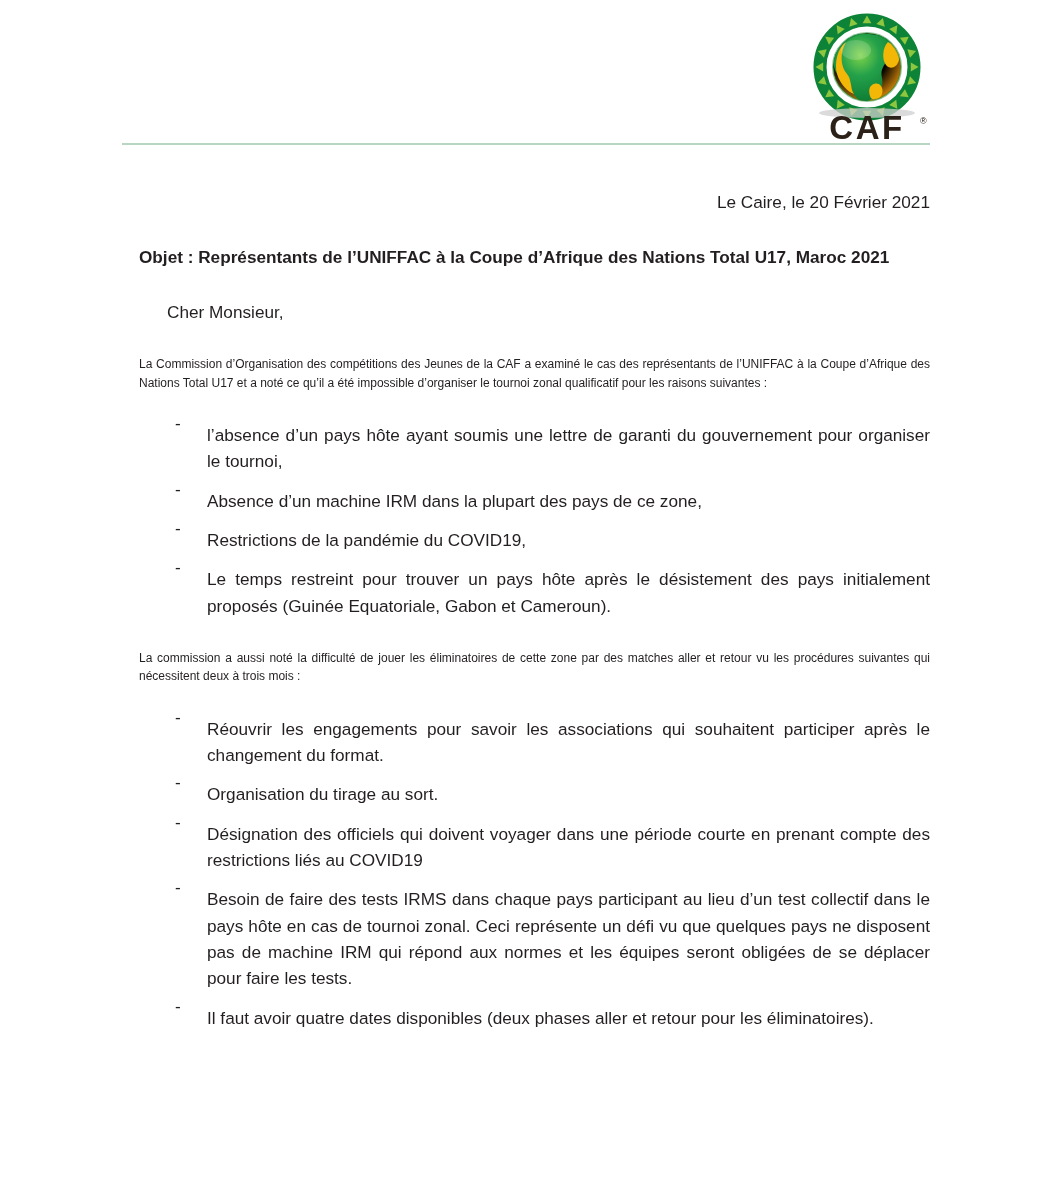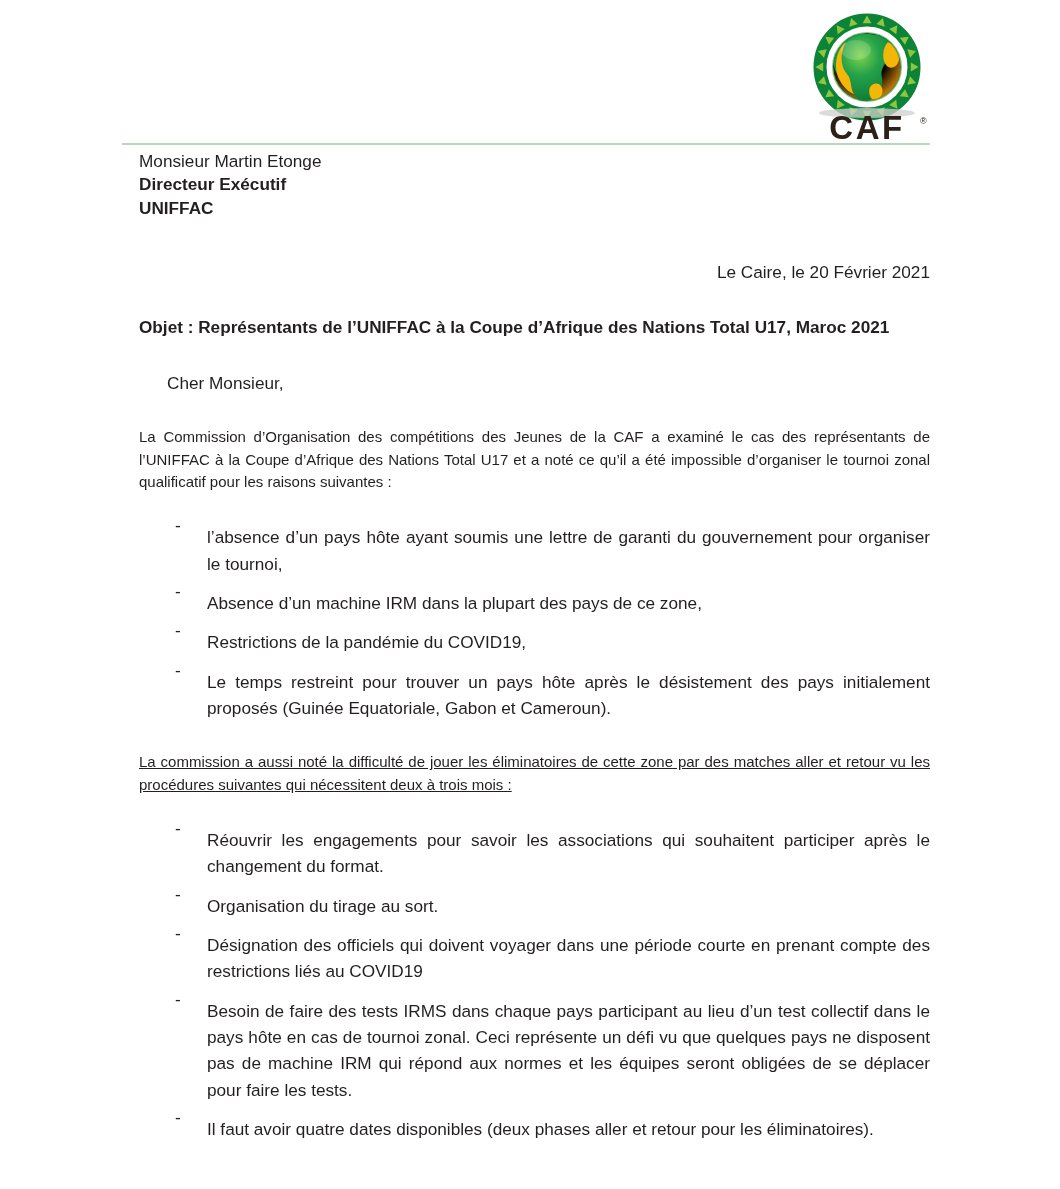--- a/index.html
+++ b/index.html
@@ -85,27 +85,27 @@
   
   .salutation {
     font-size: 17.2px;
     margin-top: 33px;
     white-space: pre;
     margin-left: 28px;
   }
 
   
   .para {
-    font-size: 15px;
+    font-size: 12px;
     line-height: 1.53;
     text-align: justify;
     text-justify: inter-word;
     margin-top: 32px;
   }
-  .para.tight-gap { margin-top: 30px; text-decoration: underline; }
+  .para.tight-gap { margin-top: 30px; }
 
   
   .bullet-list {
     margin-top: 18px;
     margin-left: 36px;
     width: 755px;
   }
   .bullet-row {
     display: flex;
     align-items: flex-start;
@@ -240,25 +240,20 @@
 
       <text x="75" y="127" text-anchor="middle" font-family="'Liberation Sans', sans-serif" font-size="33" font-weight="bold" letter-spacing="2.5" fill="#2b2118">CAF</text>
       <text x="128" y="112" font-family="'Liberation Sans', sans-serif" font-size="9" fill="#2b2118">®</text>
     </svg>
   </div>
 
   <div class="header-rule"></div>
 
   <div class="content">
 
-    <div class="recipient">
-      <span class="r-line">Monsieur Martin Etonge</span>
-      <span class="r-line bold">Directeur Exécutif</span>
-      <span class="r-line bold">UNIFFAC</span>
-    </div>
 
     <div class="date-line">Le Caire, le 20 Février 2021</div>
 
     <div class="subject">Objet : Représentants de l’UNIFFAC à la Coupe d’Afrique des Nations Total U17, Maroc 2021</div>
 
     <div class="salutation">Cher Monsieur,</div>
 
     <div class="para">La Commission d’Organisation des compétitions des Jeunes de la CAF a examiné le cas des représentants de l’UNIFFAC à la Coupe d’Afrique des Nations Total U17 et a noté ce qu’il a été impossible d’organiser le tournoi zonal qualificatif pour les raisons suivantes :</div>
 
     <div class="bullet-list">

